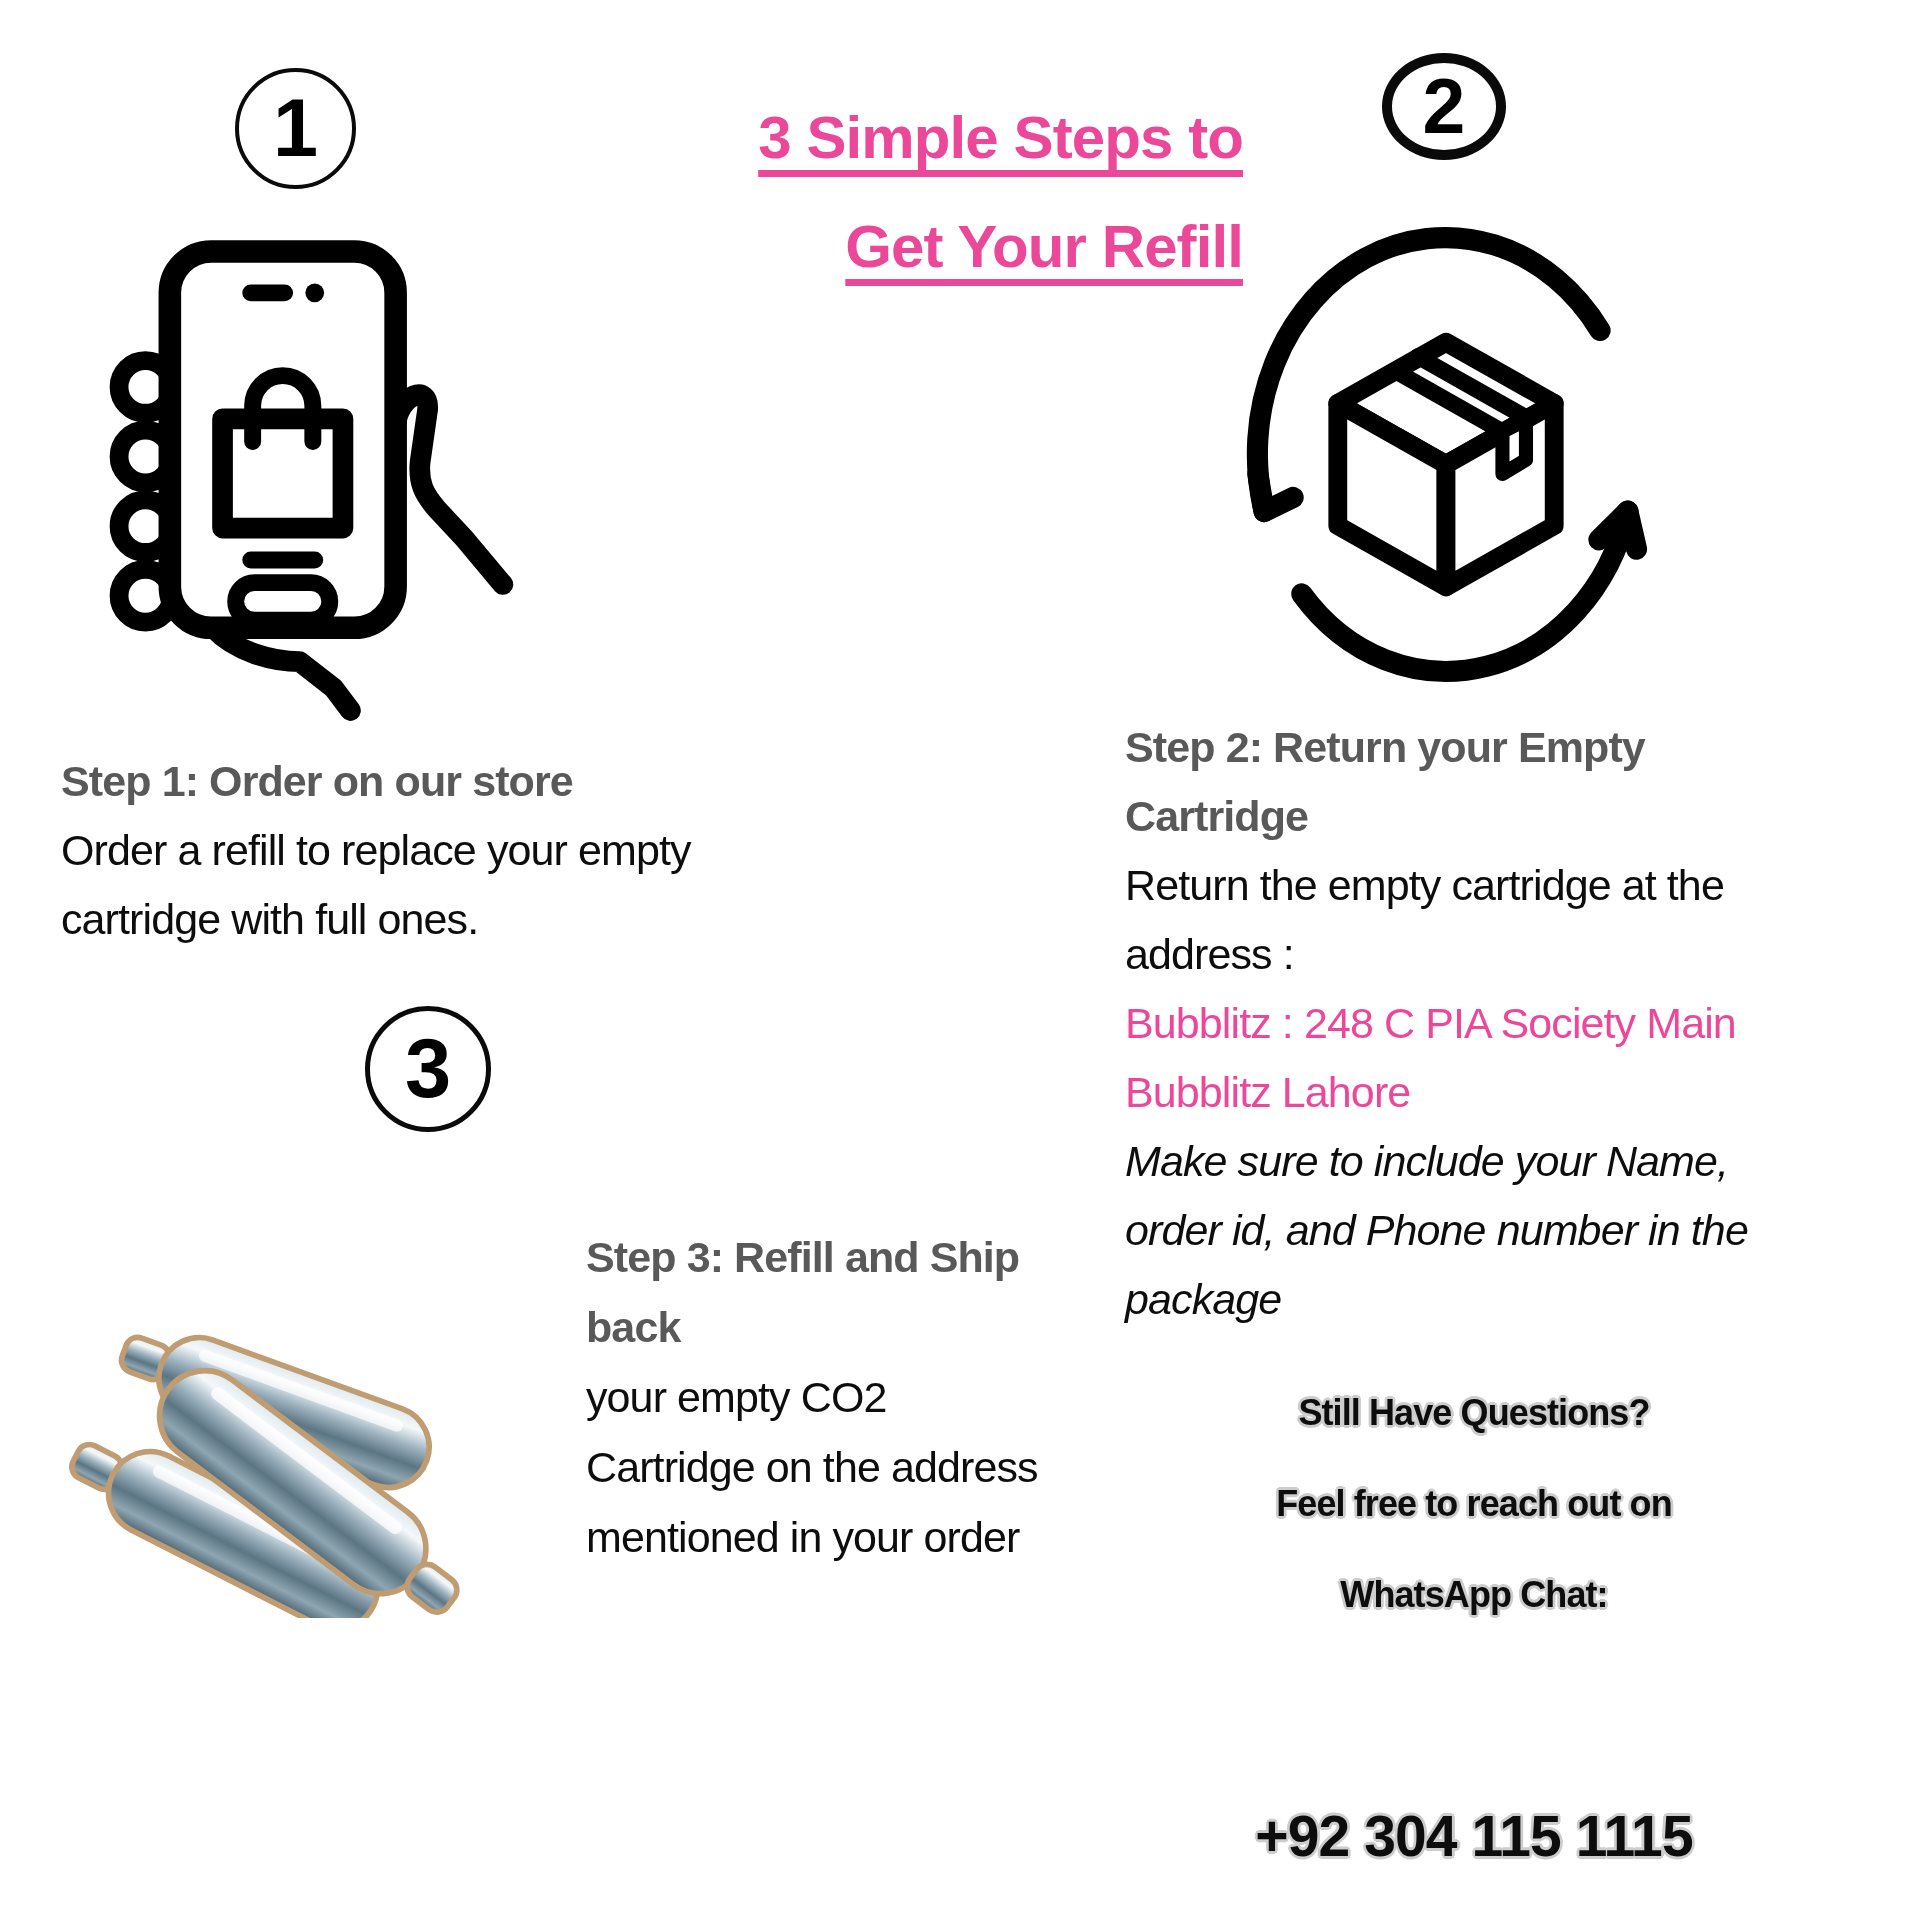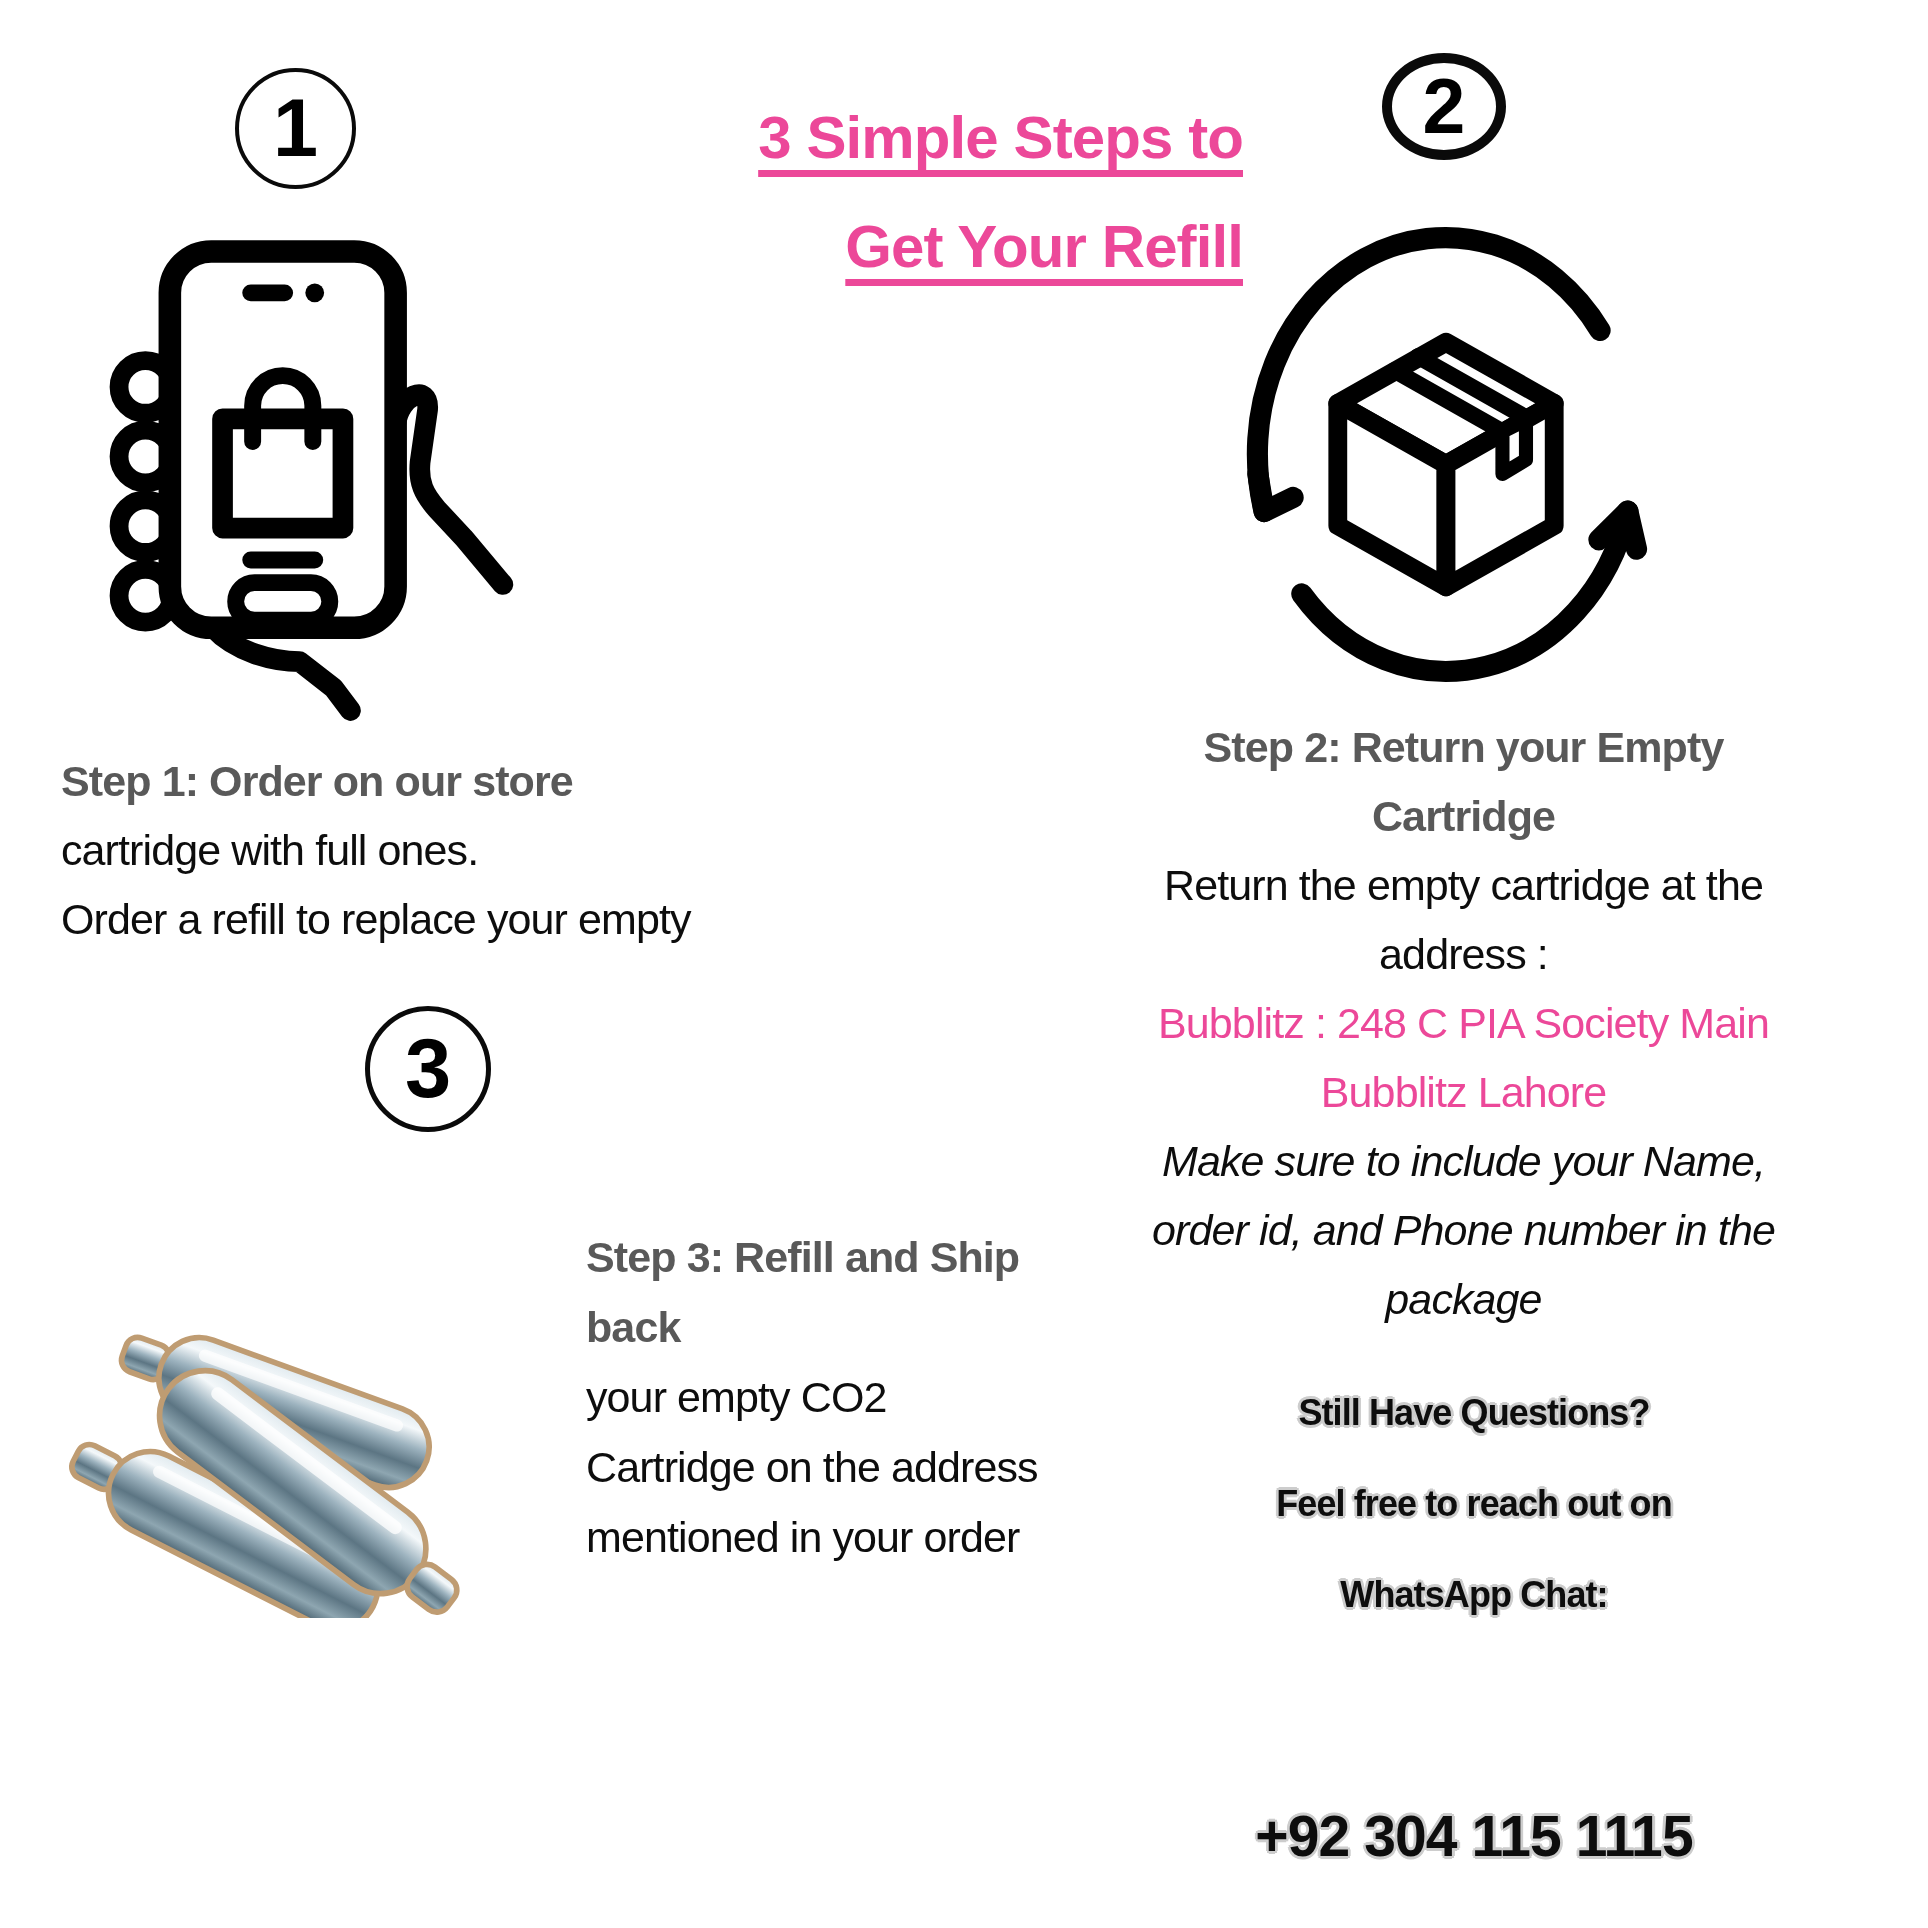--- a/index.html
+++ b/index.html
@@ -26,21 +26,21 @@
   }
   .title .u{text-decoration:underline;text-decoration-thickness:6.6px;text-underline-offset:12.2px;}
 
   
   .tblock{font-size:43px;line-height:69px;letter-spacing:-0.9px;color:#0d0d0d;}
   .gray{color:#595959;font-weight:bold;}
   .blue{color:#ec4899;}
   .italic{font-style:italic;}
 
   .step1-block{left:61px;top:747px;width:847px;}
-  .step2-block{left:1087px;top:713px;width:753px;text-align:center;}
+  .step2-block{left:1125px;top:713px;width:753px;}
   .step3-block{left:586px;top:1222px;width:527px;line-height:70px;}
 
   
   .halo{
     text-shadow:2.8px 0 0 #cdcdcd,-2.8px 0 0 #cdcdcd,0 2.8px 0 #cdcdcd,0 -2.8px 0 #cdcdcd,
                 1.9px 1.9px 0 #cdcdcd,-1.9px 1.9px 0 #cdcdcd,1.9px -1.9px 0 #cdcdcd,-1.9px -1.9px 0 #cdcdcd;
   }
   .contact-block{
     left:1121px;top:1367px;width:706px;text-align:center;
     font-size:36px;line-height:91px;font-weight:bold;color:#0d0d0d;letter-spacing:-0.9px;
@@ -98,22 +98,22 @@
       <path d="M42,88 L42,140 L88,166 L88,114 Z" stroke-width="8" fill="#ffffff"></path>
       <path d="M134,88 L134,140 L88,166 L88,114 Z" stroke-width="8" fill="#ffffff"></path>
       <path d="M76,68 L122,94" stroke-width="7"></path>
       <path d="M66,74 L112,100" stroke-width="7"></path>
       <path d="M112,100 l0,18 l10,-6 l0,-17 Z" stroke-width="6" fill="#ffffff"></path>
     </svg>
   </div>
 
   <div class="abs tblock step1-block">
     <div class="line gray">Step 1: Order on our store</div>
+    <div class="line">Order a refill to replace your empty</div>
     <div class="line">cartridge with full ones.</div>
-    <div class="line">Order a refill to replace your empty</div>
   </div>
 
   <div class="abs badge badge-3">
     <span>3</span>
   </div>
 
   <div class="abs tblock step2-block">
     <div class="line gray">Step 2: Return your Empty</div>
     <div class="line gray">Cartridge</div>
     <div class="line">Return the empty cartridge at the</div>

